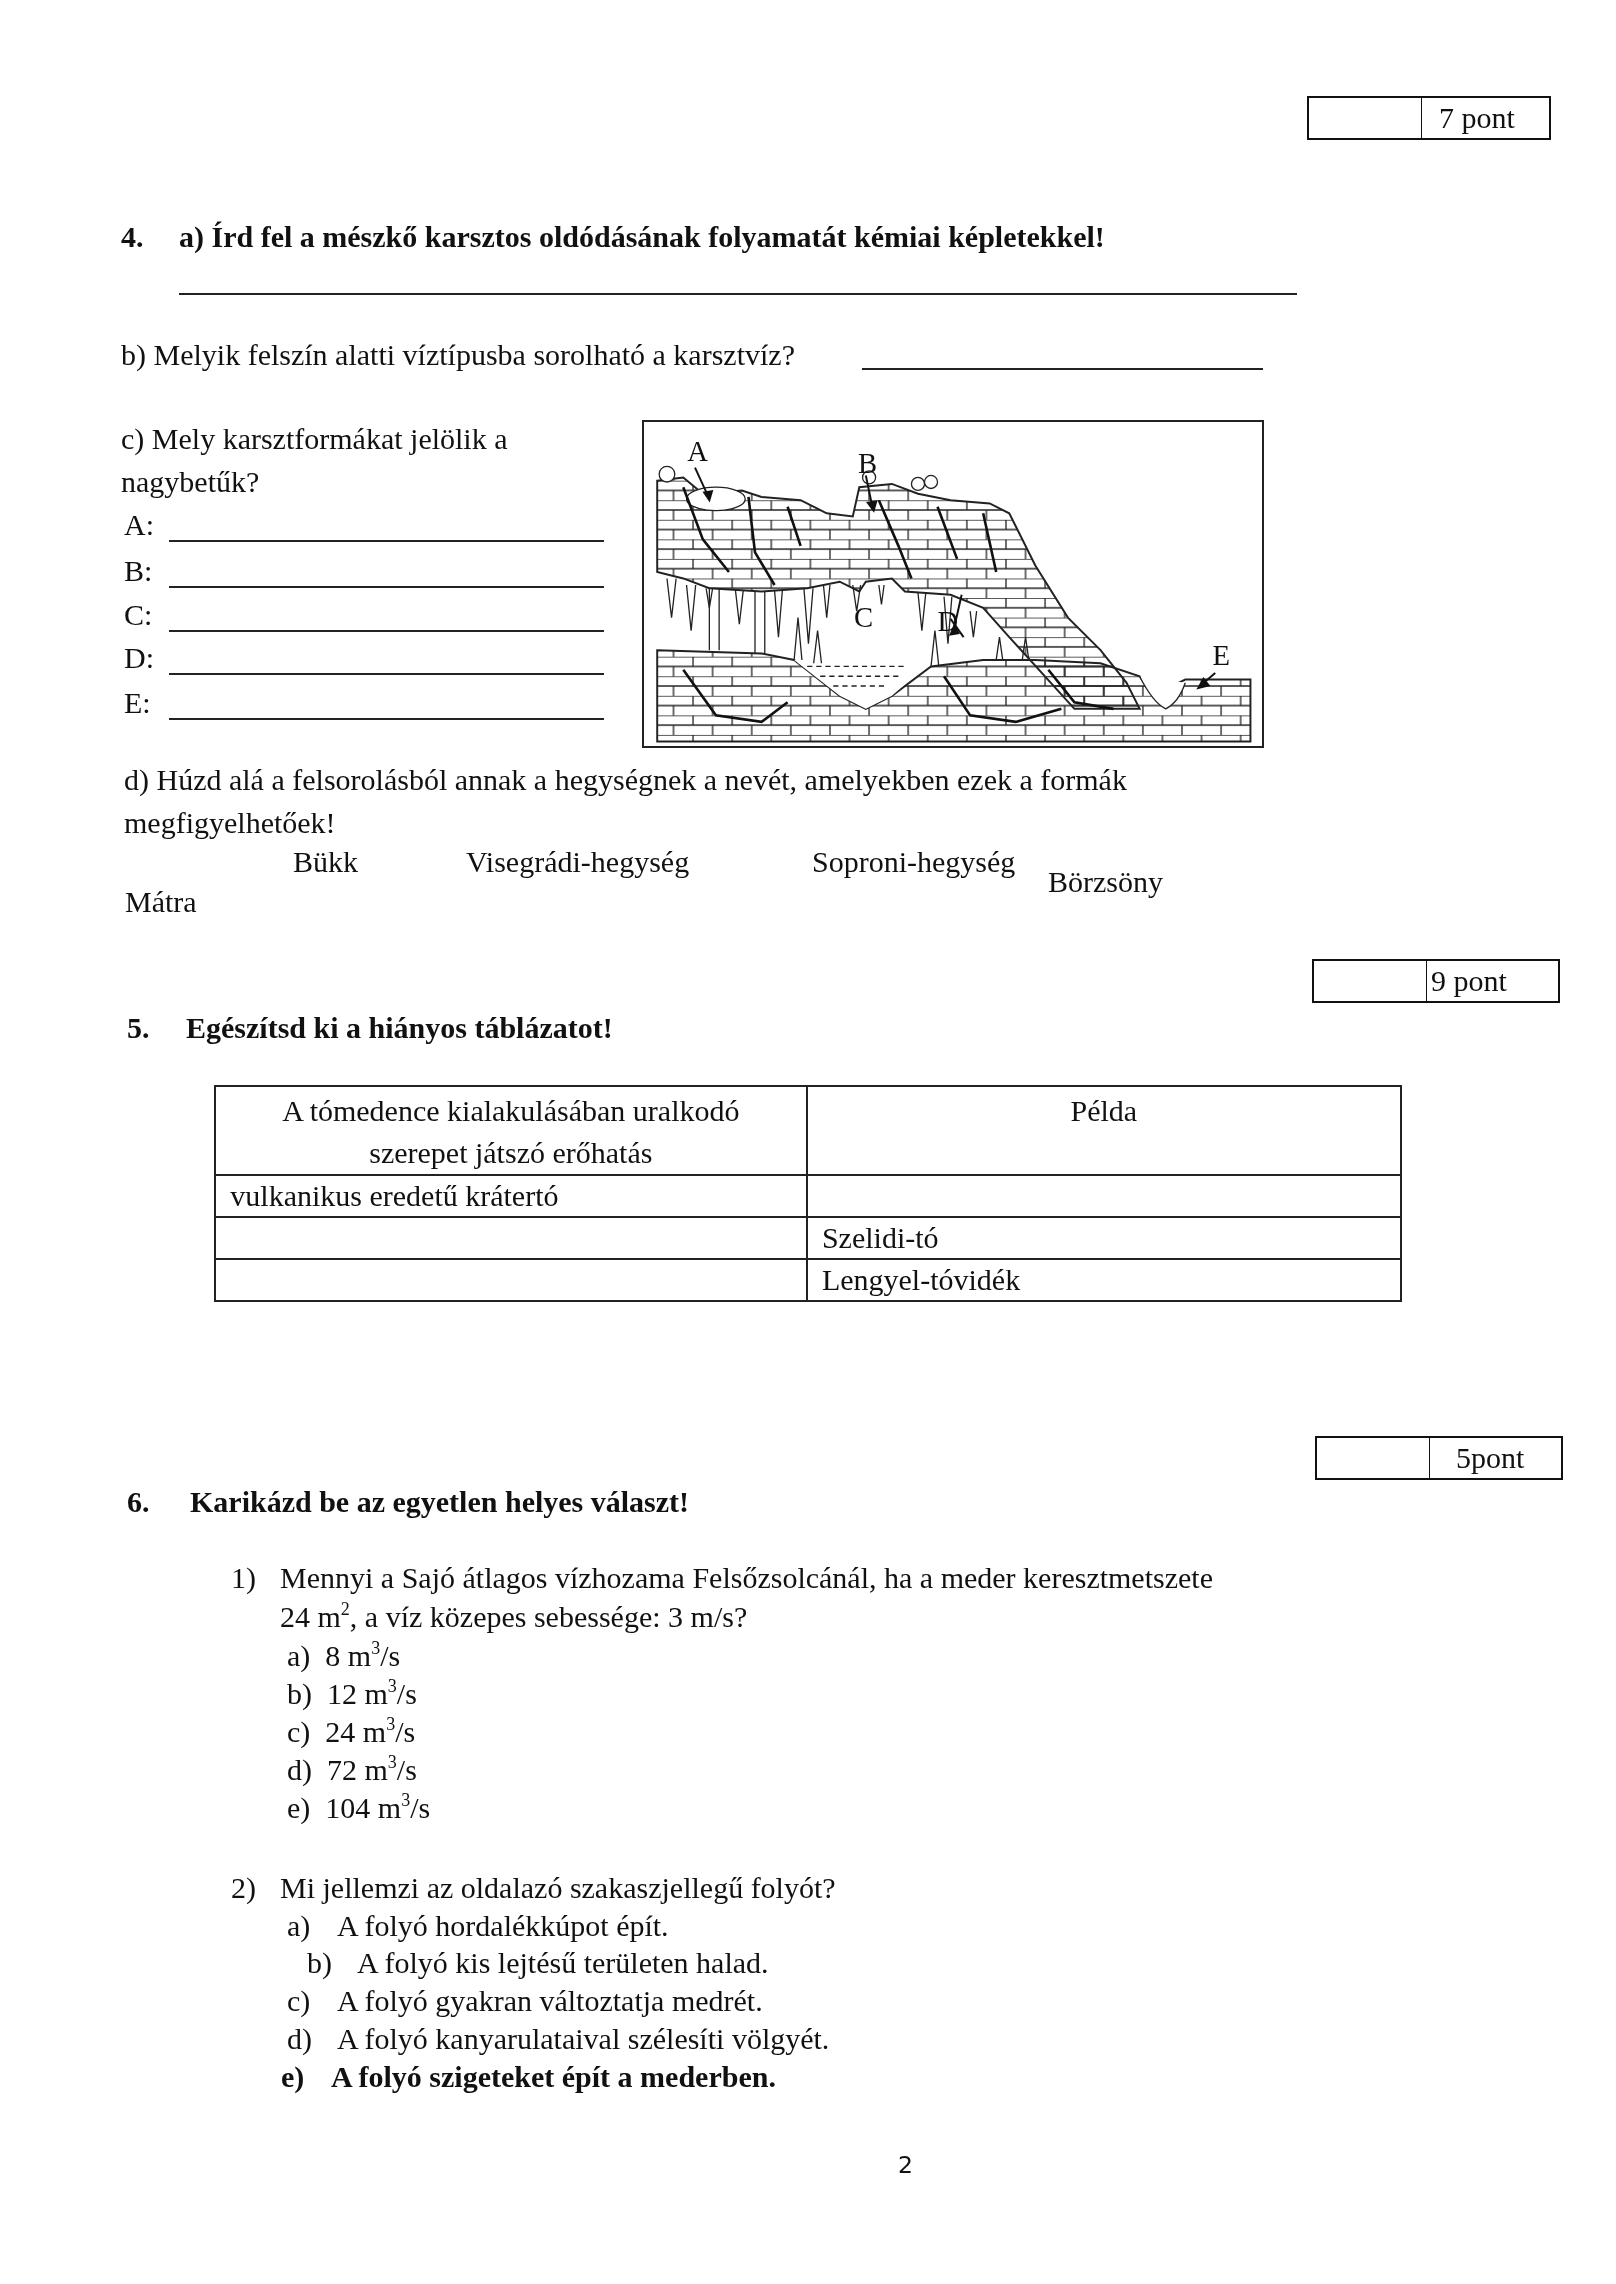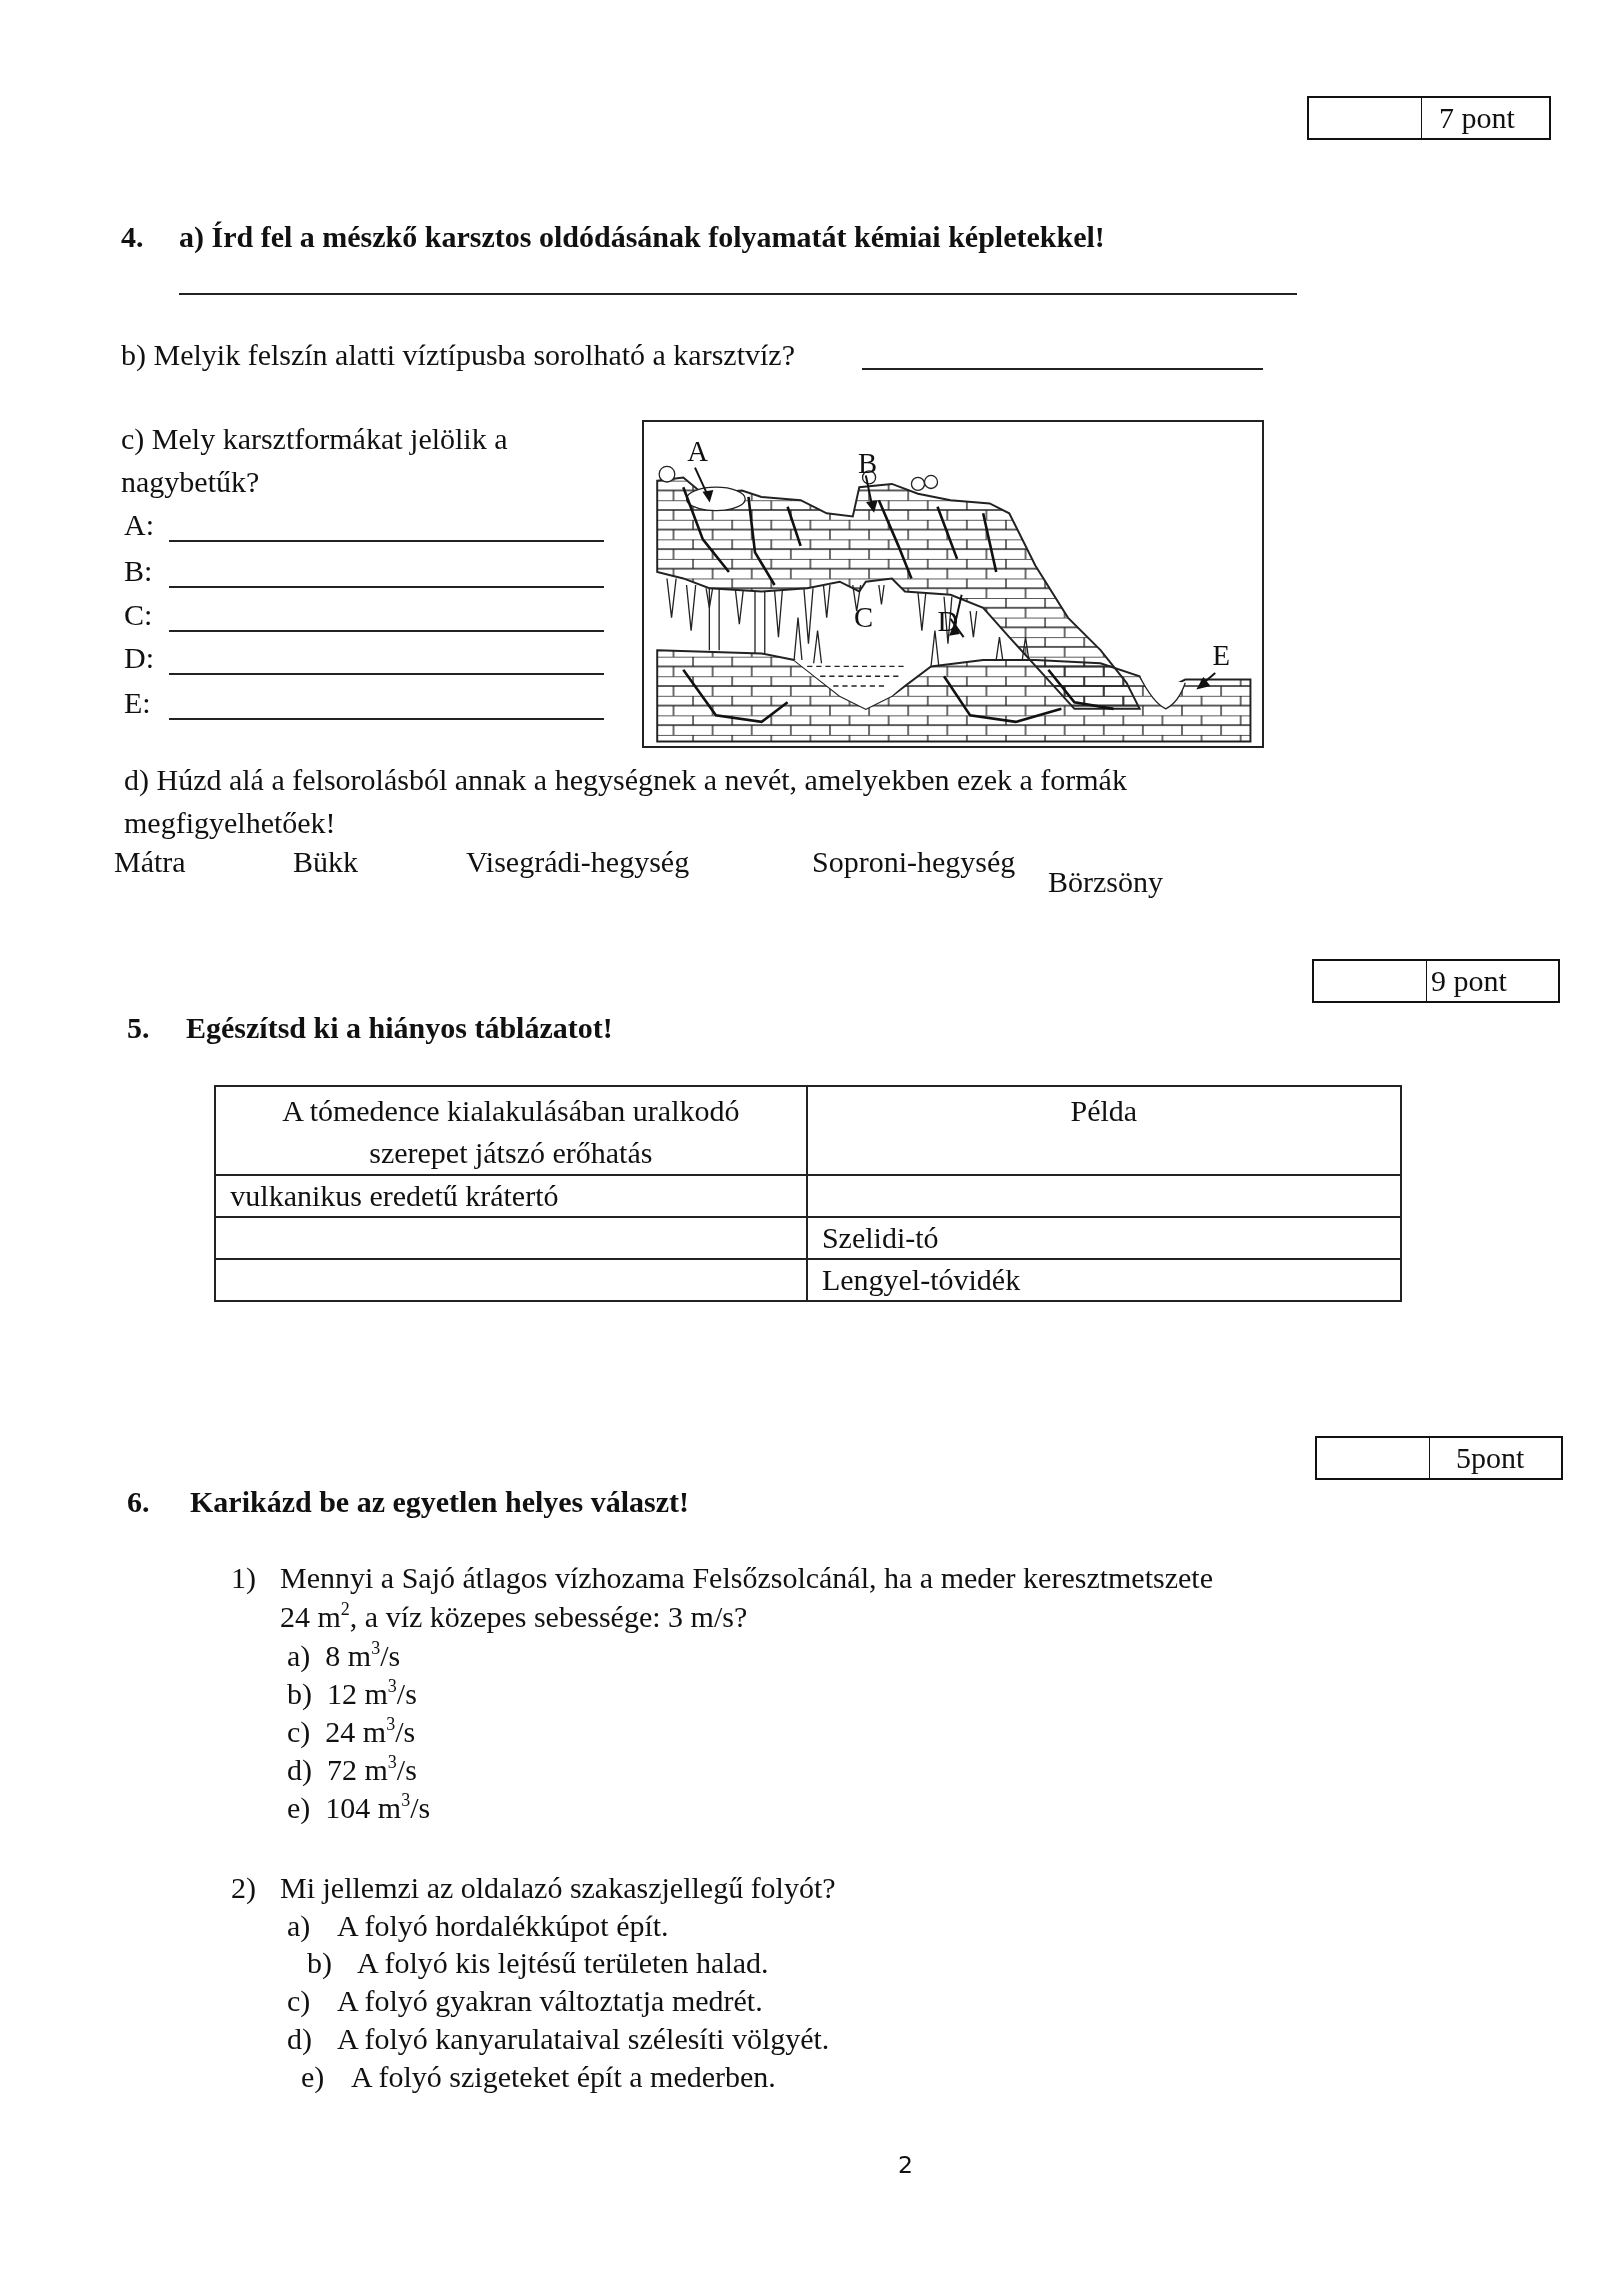--- a/index.html
+++ b/index.html
@@ -123,21 +123,21 @@
       <text x="328" y="78">B</text>
       <text x="322" y="315">C</text>
       <text x="450" y="320">D</text>
       <text x="872" y="372">E</text>
     </g>
   </svg>
 </div>
 
 <div class="abs txt" style="left:124px; top:761px;">d) Húzd alá a felsorolásból annak a hegységnek a nevét, amelyekben ezek a formák</div>
 <div class="abs txt" style="left:124px; top:804px;">megfigyelhetőek!</div>
-<div class="mount" style="left:114px;">Mátra</div>
+<div class="mount" style="left:125px;margin-top:40px;">Mátra</div>
 <div class="mount" style="left:293px;">Bükk</div>
 <div class="mount" style="left:466px;">Visegrádi-hegység</div>
 <div class="mount" style="left:777px;margin-left:35px;">Soproni-hegység</div>
 <div class="mount" style="left:1048px;margin-top:20px;">Börzsöny</div>
 
 <div class="score-box" style="left:1312px; top:959px; width:248px;">
   <div class="blank"></div>
   <div class="pts" style="padding-left:3.9px;">9 pont</div>
 </div>
 <div class="abs txt bold" style="left:127px; top:1009px;">5.</div>
@@ -204,18 +204,18 @@
 </div>
 <div class="opt" style="left:287px; top:1946px;margin-left:20px;">
   <span style="display:inline-block;width:50px;">b)</span><span>A folyó kis lejtésű területen halad.</span>
 </div>
 <div class="opt" style="left:287px; top:1984px;">
   <span style="display:inline-block;width:50px;">c)</span><span>A folyó gyakran változtatja medrét.</span>
 </div>
 <div class="opt" style="left:287px; top:2022px;">
   <span style="display:inline-block;width:50px;">d)</span><span>A folyó kanyarulataival szélesíti völgyét.</span>
 </div>
-<div class="opt" style="left:301px; top:2060px;">
+<div class="opt" style="left:281px; top:2060px;font-weight:bold;">
   <span style="display:inline-block;width:50px;">e)</span><span>A folyó szigeteket épít a mederben.</span>
 </div>
 
 <div class="abs" style="left:898px; top:2151px; font-family:'DejaVu Sans', sans-serif; font-size:23.5px;">2</div>
 
 
 </body></html>

